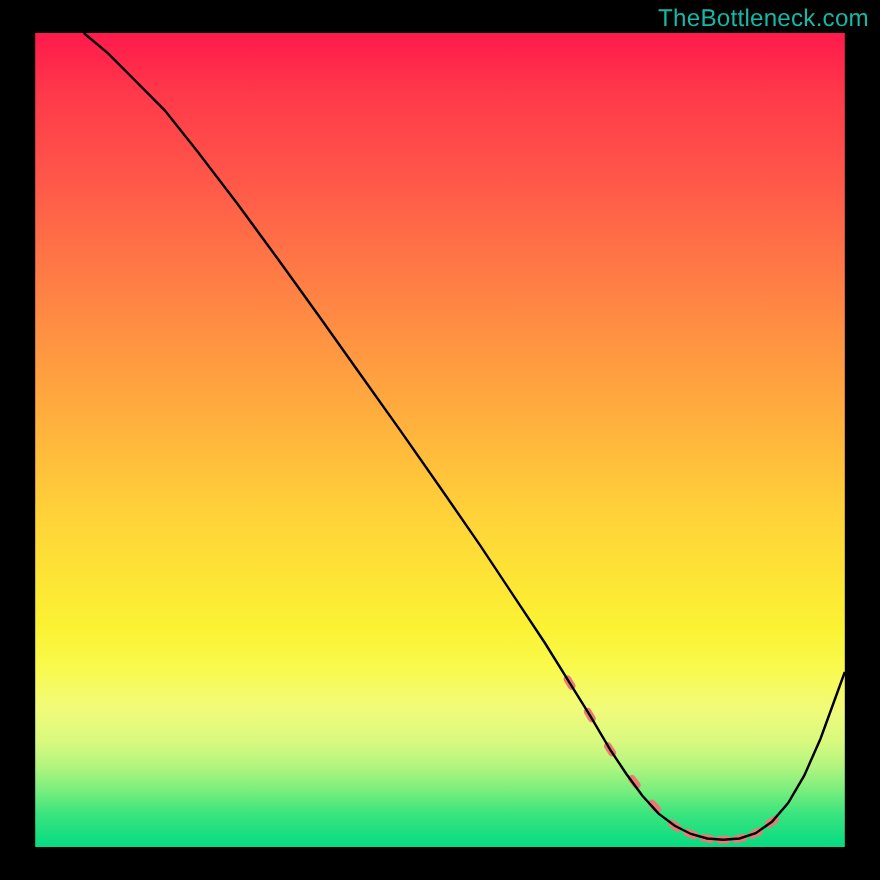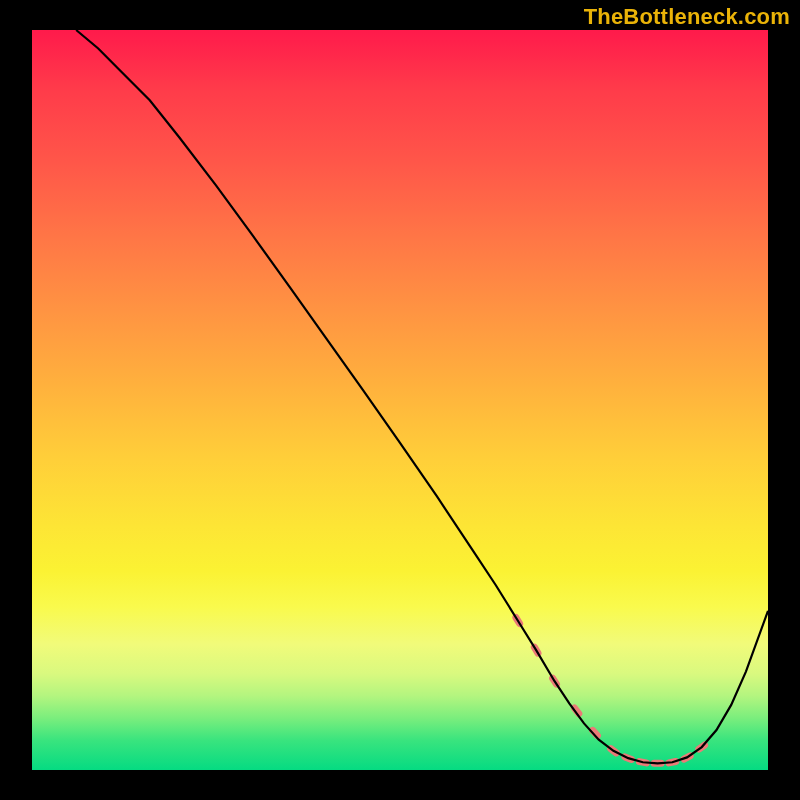--- a/index.html
+++ b/index.html
@@ -14,23 +14,23 @@
   .frame {
     position: relative;
     width: 800px;
     height: 800px;
     background: #000;
   }
   .watermark {
     position: absolute;
     top: 4px;
     right: 10px;
-    color: #eab308;
+    color: #14b8a6;
     font-size: 22px;
-    font-weight: 700;
+    font-weight: 400;
     letter-spacing: 0.2px;
     z-index: 10;
   }
   .plot-area {
     position: absolute;
     left: 32px;
     top: 30px;
     width: 736px;
     height: 740px;
     

